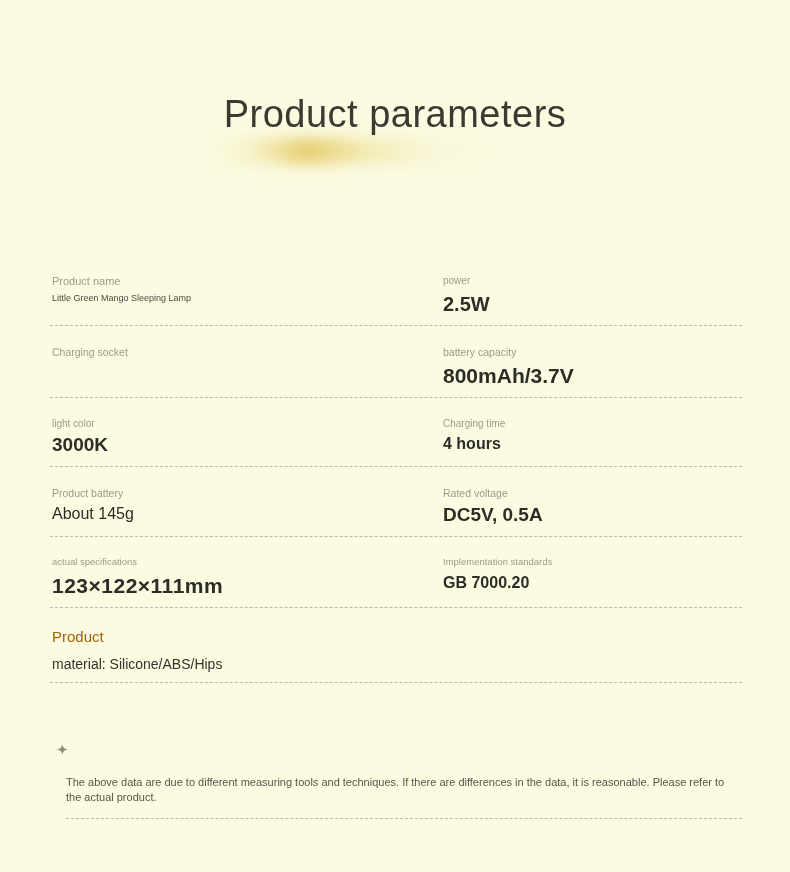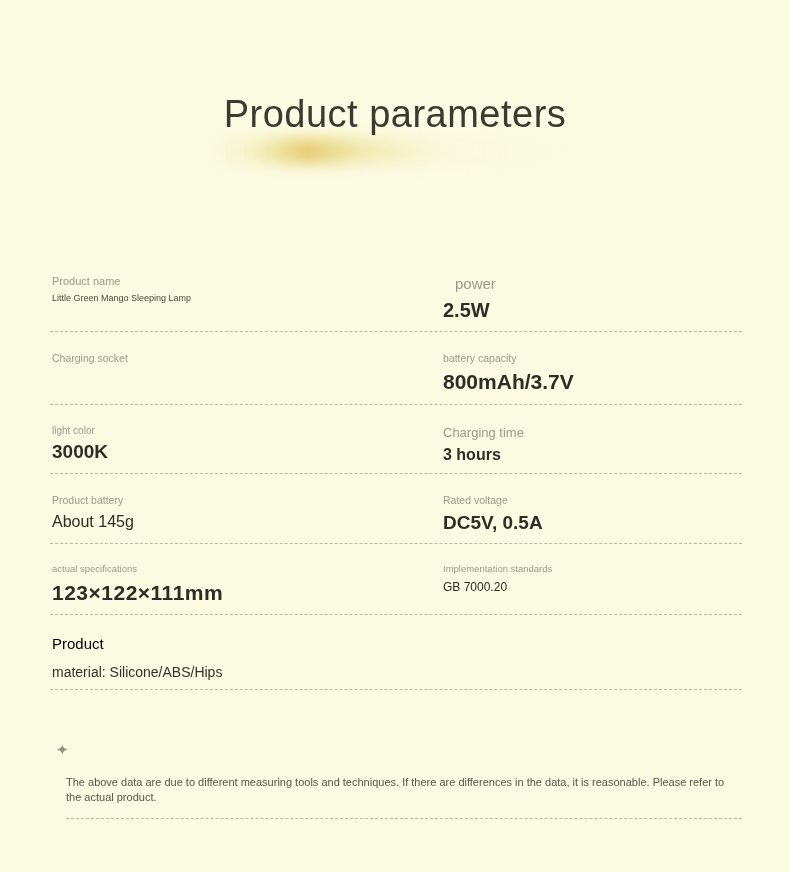--- a/index.html
+++ b/index.html
@@ -92,43 +92,43 @@
   }
   .cell-value {
     color: #2d2d28;
     line-height: 1.2;
     white-space: nowrap;
   }
 
   
   .r1 .cell-label { font-size: 11px; }
   .r1 .left .cell-value  { font-size: 9px;  color: #4a4a42; }
-  .r1 .right .cell-label { font-size: 15px; margin-left: 12px; }
+  .r1 .right .cell-label { font-size: 10px; }
   .r1 .right .cell-value { font-size: 20px; font-weight: 700; }
 
   .r2 .cell-label { font-size: 10.5px; }
   .r2 .left .cell-value  { font-size: 21px; font-weight: 400; }
   .r2 .right .cell-value { font-size: 21px; font-weight: 700; }
 
   .r3 .left .cell-label  { font-size: 10px; }
-  .r3 .right .cell-label { font-size: 13px; }
+  .r3 .right .cell-label { font-size: 10px; }
   .r3 .left .cell-value  { font-size: 19px; font-weight: 700; }
   .r3 .right .cell-value { font-size: 16px; font-weight: 700; }
 
   .r4 .cell-label { font-size: 10.5px; }
   .r4 .left .cell-value  { font-size: 16px; }
   .r4 .right .cell-value { font-size: 19px; font-weight: 700; }
 
   .r5 .cell-label { font-size: 9.5px; }
   .r5 .left .cell-value  { font-size: 21px; font-weight: 700; letter-spacing: 0.5px; }
-  .r5 .right .cell-value { font-size: 12px; font-weight: 400; }
+  .r5 .right .cell-value { font-size: 16px; font-weight: 700; }
 
   
   .row.single .cell.left { width: 692px; }
-  .r6 .cell-label { font-size: 15px; color: #000000; margin-bottom: 9px; }
+  .r6 .cell-label { font-size: 15px; color: #a16207; margin-bottom: 9px; }
   .r6 .cell-value { font-size: 14px; color: #33332c; }
 
   
   .footnote {
     position: absolute;
     left: 50px;
     top: 742px;
     width: 692px;
   }
   .footnote-star {
@@ -180,21 +180,21 @@
       </div>
     </div>
 
     <div class="row r3">
       <div class="cell left">
         <div class="cell-label">light color</div>
         <div class="cell-value">3000K</div>
       </div>
       <div class="cell right">
         <div class="cell-label">Charging time</div>
-        <div class="cell-value">3 hours</div>
+        <div class="cell-value">4 hours</div>
       </div>
     </div>
 
     <div class="row r4">
       <div class="cell left">
         <div class="cell-label">Product battery</div>
         <div class="cell-value">About 145g</div>
       </div>
       <div class="cell right">
         <div class="cell-label">Rated voltage</div>

